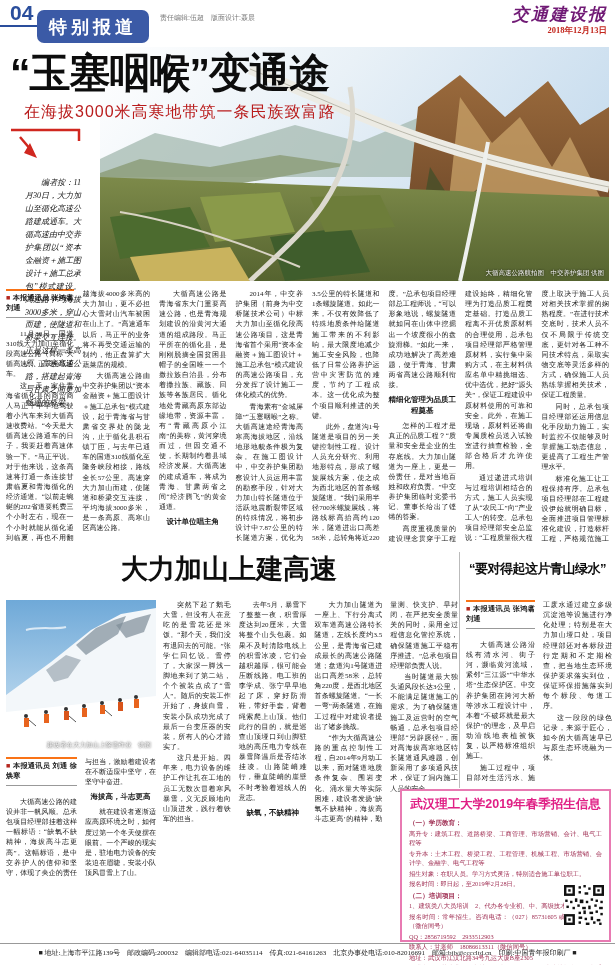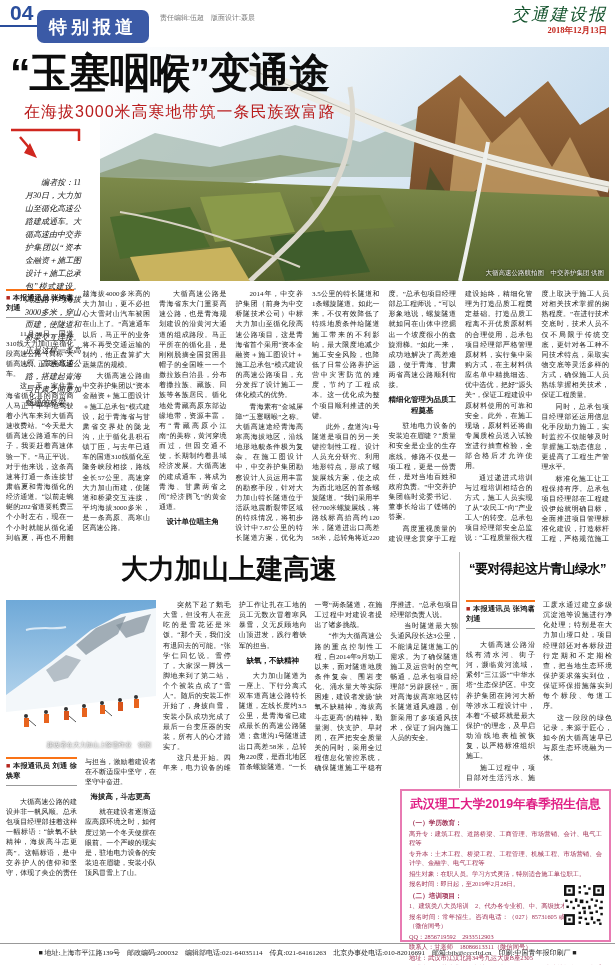--- a/index.html
+++ b/index.html
@@ -9,21 +9,21 @@
 
   
   .pageno{position:absolute;left:10px;top:1px;font-size:21px;font-weight:900;color:#2a4e9c;
           font-family:"Liberation Sans","DejaVu Sans",sans-serif;}
   .pageno-rule{position:absolute;left:0;top:25px;width:103px;height:2px;background:#2a4e9c;}
   .section-box{position:absolute;left:37px;top:10px;width:112px;height:33px;background:#3b5aa6;
                display:flex;align-items:center;justify-content:center;border-radius:7px;}
   .section-box span{color:#fff;font-size:18px;font-weight:bold;letter-spacing:4px;
                font-family:"Liberation Sans","DejaVu Sans",sans-serif;}
   .editor-line{position:absolute;left:160px;top:13px;font-size:7px;color:#777;}
-  .masthead{position:absolute;right:8px;top:3px;font-size:17px;font-weight:400;color:#14532d;
+  .masthead{position:absolute;right:8px;top:3px;font-size:17px;font-weight:700;color:#701a75;
             letter-spacing:2px;font-style:italic;}
   .issue-date{position:absolute;right:8px;top:25px;font-size:8.5px;font-weight:bold;color:#c3261d;}
 
   
   .headline1{position:absolute;left:10px;top:46px;font-size:41px;font-weight:900;color:#0d0d0d;
              letter-spacing:-1px;z-index:4;font-family:"Liberation Sans","DejaVu Sans",sans-serif;}
   .subtitle1{position:absolute;left:24px;top:102px;font-size:16px;color:#b91c1c;letter-spacing:1px;
              z-index:4;font-family:"Liberation Sans","DejaVu Sans",sans-serif;}
   .red-mark{position:absolute;left:10px;top:128px;z-index:4;}
   .editor-note{position:absolute;left:8px;top:160px;width:90px;height:126px;font-size:8px;
@@ -146,21 +146,21 @@
       <div class="byline">■ 本报通讯员 张鸿翥 刘通</div>
       <p class="para">11月30日，国道310线大力加山至循化段高速公路（简称“大循高速”）正式全线通车。</p>
       <p class="para">这一天，家住青海省循化县的商贸商人马正平早早地驾驶着小汽车来到大循高速收费站。“今天是大循高速公路通车的日子，我要赶着高速体验一下。”马正平说。对于他来说，这条高速将打通一条连接甘肃临夏和青海循化的经济通道。“以前走蜿蜒的202省道要耗费三个小时左右，现在一个小时就能从循化通到临夏，再也不用翻越海拔4000多米高的大力加山，更不必担心大雪封山汽车被困在山上了。”高速通车以后，马正平的业务将不再受交通运输的制约，他正盘算扩大蔬菜店的规模。</p>
       <p class="para">大循高速公路由中交养护集团以“资本金融资＋施工图设计＋施工总承包”模式建设，起于青海省与甘肃省交界处的陇龙沟，止于循化县积石镇丁匝，与去年已通车的国道310线循化至隆务峡段相接，路线全长57公里。高速穿大力加山而建，使隧道和桥梁交互连接，平均海拔3000多米，是一条高原、高寒山区高速公路。</p>
       <p class="para">大循高速公路是青海省东大门重要高速公路，也是青海规划建设的沿黄河大通道的组成路段。马正平所在的循化县，是刚刚脱摘全国贫困县帽子的全国唯一一个撒拉族自治县，分布着撒拉族、藏族、回族等各族居民。循化地处青藏高原东部边缘地带，资源丰富，有“青藏高原小江南”的美称，黄河穿境而过，但因交通不便，长期制约着县域经济发展。大循高速的建成通车，将成为青海、甘肃两省之间“经济腾飞”的黄金通道。</p>
       <h4 class="subhead">设计单位唱主角</h4>
       <p class="para">2014年，中交养护集团（前身为中交桥隧技术公司）中标大力加山至循化段高速公路项目，这是青海省首个采用“资本金融资＋施工图设计＋施工总承包”模式建设的高速公路项目，充分发挥了设计施工一体化模式的优势。</p>
       <p class="para">青海素有“金城屏障”“玉塞咽喉”之称。大循高速途经青海高寒高海拔地区，沿线地形地貌条件极为复杂。在施工图设计中，中交养护集团勘察设计人员运用丰富的勘察手段，针对大力加山特长隧道位于活跃地震断裂带区域的特殊情况，将初步设计中7.87公里的特长隧道方案，优化为3.5公里的特长隧道和1条螺旋隧道。如此一来，不仅有效降低了特殊地质条件给隧道施工带来的不利影响，最大限度地减少施工安全风险，也降低了日常公路养护运营中灾害防范的难度，节约了工程成本。这一优化成为整个项目顺利推进的关键。</p>
       <p class="para">此外，盘道沟1号隧道是项目的另一关键控制性工程。设计人员充分研究、利用地形特点，形成了螺旋展线方案，使之成为西北地区的首条螺旋隧道。“我们采用半径700米螺旋展线，将路线标高抬高约120米，隧道进出口高差58米，总转角将近220度。”总承包项目经理部总工程师说，“可以形象地说，螺旋隧道就如同在山体中挖掘出一个坡度很小的盘旋滑梯。”如此一来，成功地解决了高差难题，便于青海、甘肃两省高速公路顺利衔接。</p>
       <h4 class="subhead">精细化管理为品质工程奠基</h4>
-      <p class="para">驻地电力设备的安装迫在眉睫？“质量和安全是企业的生存底线。修路不仅是一项工程，更是一份责任，是对当地百姓和政府负责。”中交养护集团临时党委书记、董事长给出了铿锵的答案。</p>
+      <p class="para">怎样的工程才是真正的品质工程？“质量和安全是企业的生存底线。大力加山隧道为一座上，更是一份责任，是对当地百姓和政府负责。”中交养护集团临时党委书记、董事长给出了铿锵的答案。</p>
       <p class="para">高度重视质量的建设理念贯穿于工程建设始终，精细化管理为打造品质工程奠定基础。打造品质工程离不开优质原材料的合理使用，总承包项目经理部严格管理原材料，实行集中采购方式，在主材料供应名单中精挑细选、优中选优，把好“源头关”，保证工程建设中原材料使用的可靠和安全。此外，在施工现场，原材料还将由专属质检员送入试验室进行抽查检验，全部合格后才允许使用。</p>
       <p class="para">通过递进式培训与过程培训相结合的方式，施工人员实现了从“农民工”向“产业工人”的转变。总承包项目经理部安全总监说：“工程质量很大程度上取决于施工人员对相关技术掌握的娴熟程度。”在进行技术交底时，技术人员不仅不局限于传统交底，更针对各工种不同技术特点，采取实物交底等灵活多样的方式，确保施工人员熟练掌握相关技术，保证工程质量。</p>
       <p class="para">同时，总承包项目经理部还运用信息化手段助力施工，实时监控不仅能够及时掌握施工动态信息，更提高了工程生产管理水平。</p>
       <p class="para">标准化施工让工程保持有序。总承包项目经理部在工程建设伊始就明确目标，全面推进项目管理标准化建设，打造标杆工程，严格规范施工工艺，统一操作流程，保持全线工程成品施工一体风格。</p>
     </div>
 
   <div class="headline2">大力加山上建高速</div>
   <div class="headline3">“要对得起这片青山绿水”</div>
   <div class="v-divider"></div>
 
@@ -204,20 +204,21 @@
 
   <div class="flow art2-left">
       <div class="byline">■ 本报通讯员 刘通 徐焕寒</div>
       <p class="para">大循高速公路的建设并非一帆风顺。总承包项目经理部挂着这样一幅标语：“缺氧不缺精神，海拔高斗志更高”。这幅标语，是中交养护人的信仰和坚守，体现了央企的责任与担当，激励着建设者在不断适应中坚守，在坚守中奋进。</p>
       <h4 class="subhead">海拔高，斗志更高</h4>
       <p class="para">就在建设者逐渐适应高原环境之时，如何度过第一个冬天便摆在眼前。一个严峻的现实是，驻地电力设备的安装迫在眉睫，安装小队顶风冒雪上了山。</p>
     </div>
   <div class="flow art2-right">
       <p class="para">突然下起了鹅毛大雪，但没有人在意吃的是雪花还是米饭。“那个天，我们没有退回去的可能。”张学仁回忆说。雪停了，大家深一脚浅一脚地来到了第二站，个个被装点成了“雪人”。随后的安装工作开始了，身披白雪，安装小队成功完成了最后一台变压器的安装，所有人的心才踏实了。</p>
       <p class="para">这只是开始。四年来，电力设备的维护工作让扎在工地的员工无数次冒着寒风暴雪，义无反顾地向山顶进发，践行着铁军的担当。</p>
+      <p class="para">去年5月，暴雪下了整整一夜，积雪厚度达到20厘米，大雪将整个山头包裹。如果不及时清除电线上的积雪冰凌，它们会越积越厚，很可能会压断线路。电工班的李学成、张宁早早地起了床，穿好防滑鞋，带好手套，背着绳索爬上山顶。他们此行的目的，就是巡查山顶垭口到山脚驻地的高压电力专线在暴雪降温后是否结冰挂凌。山路陡峭难行，垂直陡峭的崖壁不时考验着巡线人的意志。</p>
       <h4 class="subhead">缺氧，不缺精神</h4>
       <p class="para">大力加山隧道为一座上、下行分离式双车道高速公路特长隧道，左线长度约3.5公里，是青海省已建成最长的高速公路隧道；盘道沟1号隧道进出口高差58米，总转角220度，是西北地区首条螺旋隧道。“一长一弯”两条隧道，在施工过程中对建设者提出了诸多挑战。</p>
       <p class="para">“作为大循高速公路的重点控制性工程，自2014年9月动工以来，面对隧道地质条件复杂、围岩变化、涌水量大等实际困难，建设者发扬‘缺氧不缺精神，海拔高斗志更高’的精神，勤量测、快支护、早封闭，在严把安全质量关的同时，采用全过程信息化管控系统，确保隧道施工平稳有序推进。”总承包项目经理部负责人说。</p>
       <p class="para">当时隧道最大独头通风段长达3公里，不能满足隧道施工的需求。为了确保隧道施工及运营时的空气畅通，总承包项目经理部“另辟蹊径”，面对高海拔高寒地区特长隧道通风难题，创新采用了多项通风技术，保证了洞内施工人员的安全。</p>
     </div>
 
   <div class="flow art3-flow">
       <div class="byline">■ 本报通讯员 张鸿翥 刘通</div>
       <p class="para">大循高速公路沿线有清水河、街子河，濒临黄河流域，紧邻“三江源”“中华水塔”生态保护区。中交养护集团在跨河大桥等涉水工程设计中，本着“不破坏就是最大保护”的理念，及早启动沿线地表植被恢复，以严格标准组织施工。</p>
       <p class="para">施工过程中，项目部对生活污水、施工废水通过建立多级沉淀池等设施进行净化处理；特别是在大力加山垭口处，项目经理部还对各标段进行定期和不定期检查，把当地生态环境保护要求落实到位，保证环保措施落实到每个标段、每道工序。</p>

